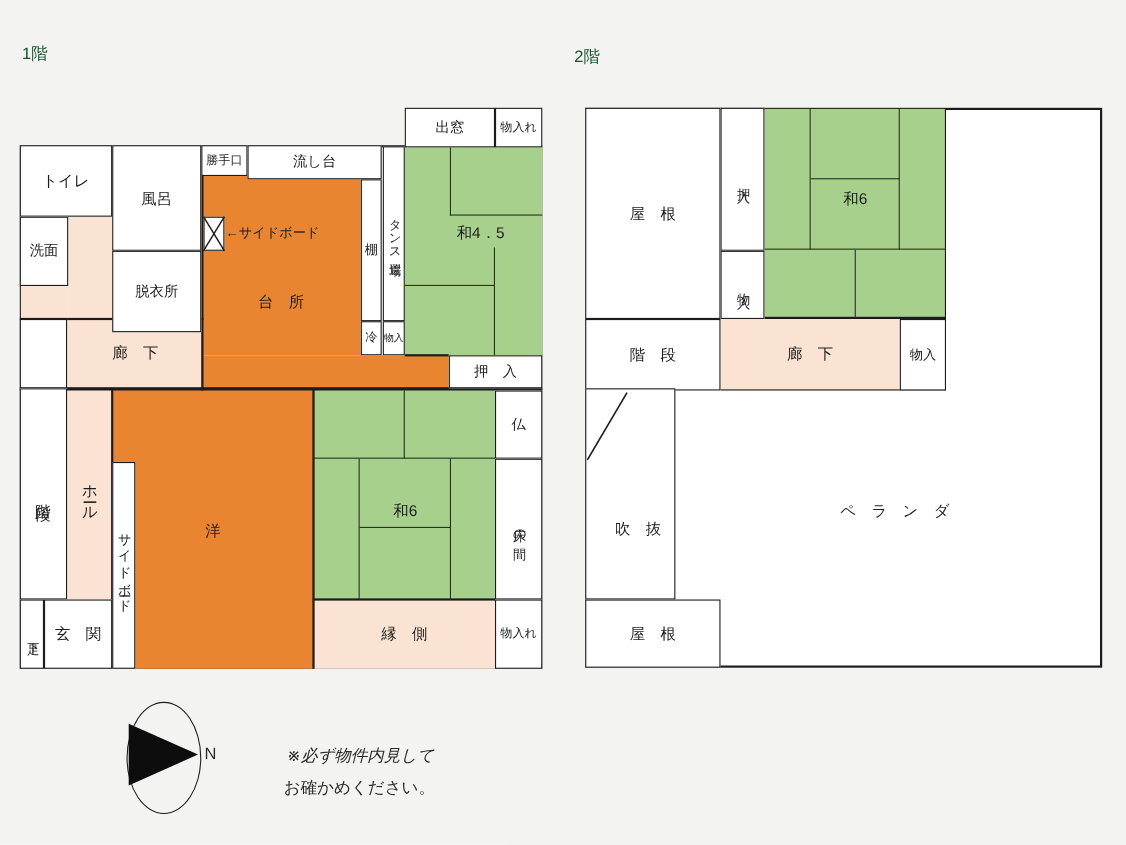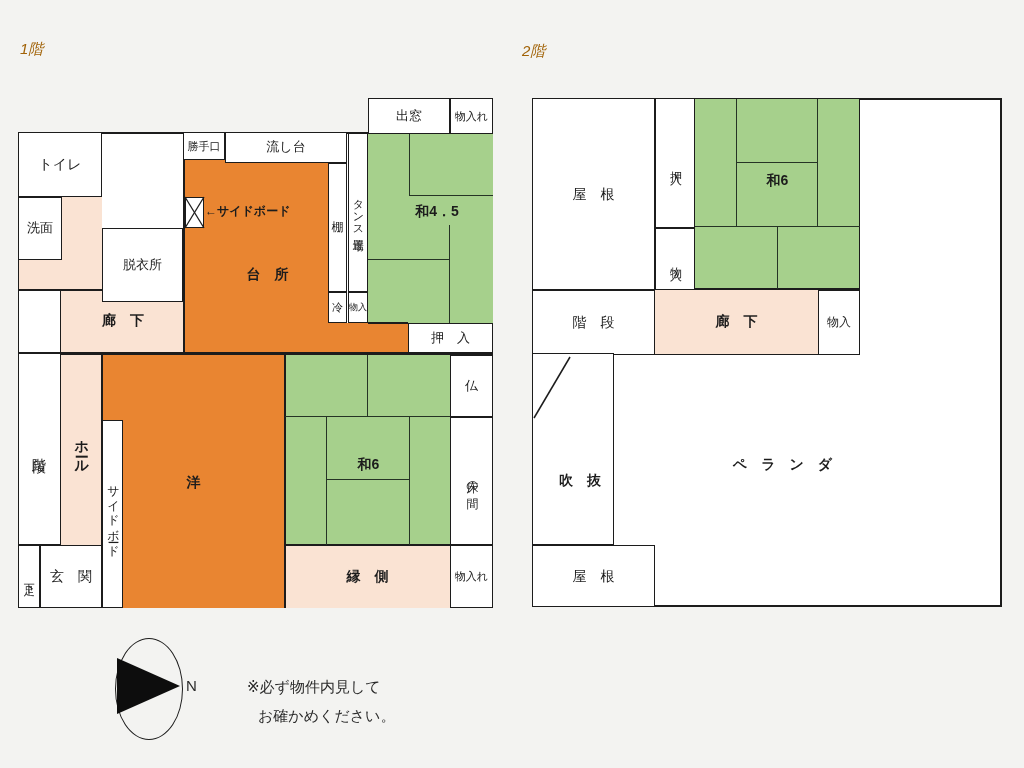--- a/index.html
+++ b/index.html
@@ -10,25 +10,25 @@
   .room{position:absolute;box-sizing:border-box;background:#fff;border:1.5px solid #1c1c1c;
         display:flex;align-items:center;justify-content:center;text-align:center;
         font-size:14px;line-height:1.15;}
   .fill{position:absolute;box-sizing:border-box;}
   .green{background:#a6d08c;}
   .orange{background:#e98531;}
   .pink{background:#fae3d3;}
   .wall{position:absolute;background:#1c1c1c;}
   .tline{position:absolute;background:#253325;}
   .lbl{position:absolute;display:flex;align-items:center;justify-content:center;
-       text-align:center;font-size:14px;line-height:1.1;font-weight:bold;}
+       text-align:center;font-size:14px;line-height:1.1;}
   .vert{writing-mode:vertical-rl;text-orientation:upright;letter-spacing:2px;}
   .f11{font-size:11px;} .f12{font-size:12px;} .f13{font-size:13px;} .f9{font-size:9px;}
   .f15{font-size:15px;}
-  .title{position:absolute;font-size:15px;color:#a16207;font-style:italic;}
+  .title{position:absolute;font-size:15px;color:#14532d;}
   .compass-circle{position:absolute;border:1.5px solid #1c1c1c;border-radius:50%;}
   .needle{position:absolute;width:0;height:0;border-top:28px solid transparent;
           border-bottom:28px solid transparent;border-left:63px solid #0d0d0d;}
   .note{position:absolute;font-size:15px;color:#2a2a2a;}
 </style>
 </head>
 <body>
 
 <div id="canvas">
 
@@ -62,40 +62,41 @@
   <div class="tline" style="left:448.5px;top:225px;width:1.5px;height:98px;"></div>
   <div class="tline" style="left:366.5px;top:355px;width:1.5px;height:62px;"></div>
   <div class="tline" style="left:285px;top:415.5px;width:165px;height:1.5px;"></div>
   <div class="tline" style="left:325.5px;top:417px;width:1.5px;height:128px;"></div>
   <div class="tline" style="left:408.5px;top:417px;width:1.5px;height:128px;"></div>
   <div class="tline" style="left:327px;top:478.5px;width:83px;height:1.5px;"></div>
 
   <div class="room" style="left:368px;top:98px;width:82px;height:36px;font-size:13px;">出窓</div>
   <div class="room f11" style="left:450px;top:98px;width:43px;height:36px;">物入れ</div>
   <div class="room" style="left:18px;top:132px;width:84px;height:65px;text-align:right;">トイレ</div>
+  <div class="room" style="left:102px;top:132px;width:81px;height:96px;">風呂</div>
   <div class="room f11" style="left:183px;top:132px;width:42px;height:28px;">勝手口</div>
   <div class="room f13" style="left:225px;top:132px;width:122px;height:31px;">流し台</div>
   <div class="room f13" style="left:18px;top:197px;width:44px;height:63px;">洗面</div>
   <div class="room f13" style="left:102px;top:228px;width:81px;height:74px;">脱衣所</div>
   <div class="room" style="left:185px;top:197px;width:19px;height:31px;"></div>
   <div class="room f12" style="left:328px;top:163px;width:19px;height:129px;">棚</div>
   <div class="room vert f11" style="left:348px;top:133px;width:20px;height:159px;letter-spacing:1px;">タンス置場</div>
   <div class="room f11" style="left:328px;top:292px;width:19px;height:31px;">冷</div>
   <div class="room f9" style="left:348px;top:292px;width:20px;height:31px;">物入</div>
   <div class="room f13" style="left:408px;top:323px;width:85px;height:30px;">押　入</div>
   <div class="room f13" style="left:450px;top:355px;width:43px;height:62px;">仏</div>
   <div class="room vert f12" style="left:450px;top:417px;width:43px;height:128px;">床の間</div>
   <div class="room f11" style="left:450px;top:545px;width:43px;height:63px;">物入れ</div>
   <div class="room vert" style="left:18px;top:353px;width:43px;height:192px;">階段</div>
   <div class="room" style="left:18px;top:290px;width:43px;height:63px;"></div>
   <div class="room vert f11" style="left:18px;top:545px;width:22px;height:63px;">下足</div>
   <div class="room" style="left:40px;top:545px;width:62px;height:63px;">玄　関</div>
   <div class="room vert f12" style="left:102px;top:420px;width:21px;height:188px;letter-spacing:1px;">サイドボード</div>
 
-  <div class="lbl" style="left:183px;top:266px;width:145px;height:18px;padding-left:12px;">台　所</div>
+  <div class="lbl" style="left:183px;top:266px;width:145px;height:18px;">台　所</div>
   <div class="lbl" style="left:61px;top:312px;width:124px;height:18px;">廊　下</div>
   <div class="lbl" style="left:102px;top:474px;width:183px;height:18px;">洋</div>
   <div class="lbl" style="left:400px;top:203px;width:74px;height:18px;">和4．5</div>
   <div class="lbl" style="left:327px;top:457px;width:83px;height:16px;">和6</div>
   <div class="lbl" style="left:285px;top:568px;width:165px;height:18px;">縁　側</div>
   <div class="lbl vert" style="left:61px;top:400px;width:41px;height:100px;">ホール</div>
   <div class="lbl f12" style="left:205px;top:204px;width:90px;height:16px;justify-content:flex-start;">←サイドボード</div>
 
   <div class="cont" style="left:532px;top:98px;width:470px;height:509px;"></div>
 
@@ -116,28 +117,28 @@
   <div class="room vert f12" style="left:655px;top:98px;width:40px;height:130px;">押入</div>
   <div class="room vert f12" style="left:655px;top:228px;width:40px;height:62px;">物入</div>
   <div class="room" style="left:532px;top:290px;width:123px;height:65px;">階　段</div>
   <div class="room f12" style="left:818px;top:290px;width:42px;height:65px;">物入</div>
   <div class="room" style="left:532px;top:353px;width:82px;height:192px;"></div>
   <div class="room" style="left:532px;top:545px;width:123px;height:62px;">屋　根</div>
 
   <div class="lbl" style="left:737px;top:172px;width:81px;height:18px;">和6</div>
   <div class="lbl" style="left:655px;top:313px;width:163px;height:18px;">廊　下</div>
   <div class="lbl" style="left:532px;top:472px;width:96px;height:18px;">吹　抜</div>
-  <div class="lbl" style="left:690px;top:456px;width:185px;height:18px;">ペ　ラ　ン　ダ</div>
+  <div class="lbl" style="left:721px;top:456px;width:185px;height:18px;">ペ　ラ　ン　ダ</div>
 
   <svg class="abs" style="left:0;top:0;" width="1024" height="768">
     <line x1="185" y1="197" x2="204" y2="228" stroke="#1c1c1c" stroke-width="1.3"></line>
     <line x1="204" y1="197" x2="185" y2="228" stroke="#1c1c1c" stroke-width="1.3"></line>
     <line x1="570" y1="357" x2="534" y2="418" stroke="#1c1c1c" stroke-width="1.5"></line>
   </svg>
 
   <div class="compass-circle" style="left:115px;top:638px;width:66px;height:100px;"></div>
   <div class="needle" style="left:117px;top:658px;"></div>
   <div class="note f15" style="left:186px;top:677px;">N</div>
 
-  <div class="note" style="left:247px;top:678px;">※必ず物件内見して</div>
+  <div class="note" style="left:261px;top:678px;font-style:italic;">※必ず物件内見して</div>
   <div class="note" style="left:258px;top:707px;">お確かめください。</div>
 
 </div>
 
 </body></html>

